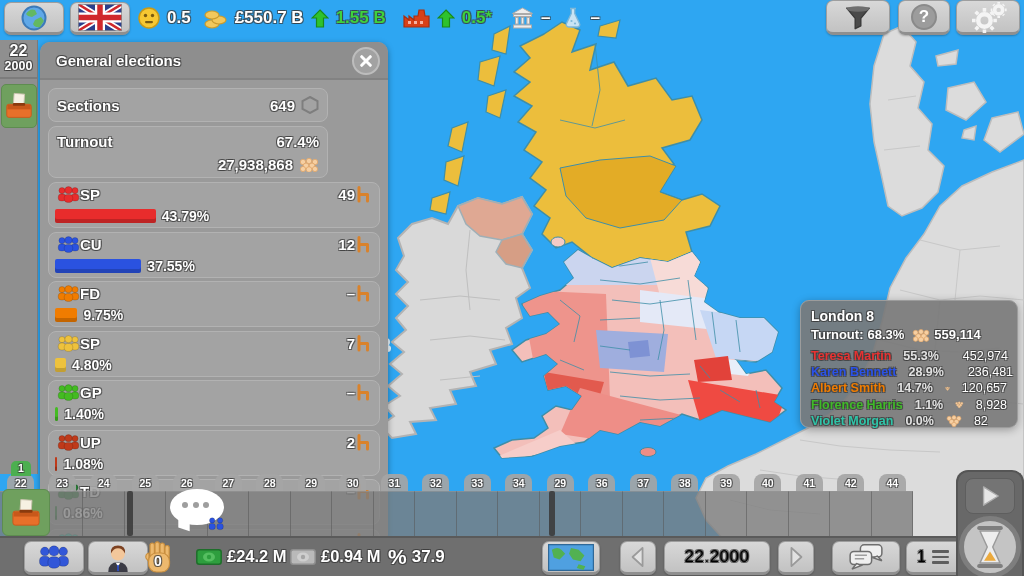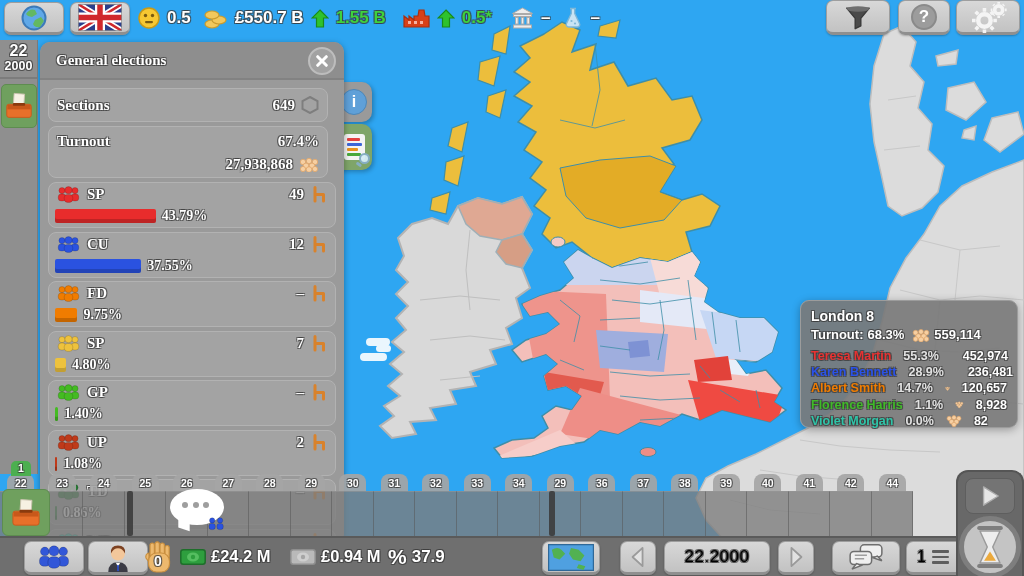--- a/index.html
+++ b/index.html
@@ -26,33 +26,33 @@
   
   .leftstrip{position:absolute;left:0;top:40px;width:38px;height:434px;
     background:#8F8F8F;border-right:1px solid #7A7A7A;z-index:6;}
   .datebadge{padding-top:3px;text-align:center;color:#fff;font-weight:bold;line-height:1.05;
     border-bottom:2px solid #7C7C7C;padding-bottom:4px;}
   .datebadge .wk{font-size:16px;} .datebadge .yr{font-size:12.5px;}
   .eventtile{position:absolute;left:1px;top:44px;width:36px;height:44px;background:#6FA05E;
     border:1px solid #5E8C50;border-radius:5px;display:flex;align-items:center;justify-content:center;}
 
   
-  .panel{position:absolute;left:40px;top:42px;width:304px;height:503px;background:#9A9A9A;
-    border-radius:10px;box-shadow:0 2px 6px rgba(0,0,0,.35);z-index:5;overflow:hidden;font-family:Liberation Serif, serif;}
+  .panel{position:absolute;left:40px;top:42px;width:348px;height:503px;background:#9A9A9A;
+    border-radius:10px;box-shadow:0 2px 6px rgba(0,0,0,.35);z-index:5;overflow:hidden;}
   .panel-hd{position:relative;height:38px;background:#8E8E8E;border-bottom:2px solid #828282;
     border-radius:10px 10px 0 0;display:flex;align-items:center;padding:0 8px 0 16px;}
   .panel-title{font-size:15px;}
   .closebtn{position:absolute;right:8px;top:5px;width:28px;height:28px;border-radius:50%;
     background:#A2A2A2;border:2px solid #BDBDBD;display:flex;align-items:center;justify-content:center;cursor:pointer;}
   .card{position:absolute;left:8px;width:280px;background:#A3A3A3;border:1px solid #B2B2B2;
     border-radius:8px;}
   .card-line{display:flex;align-items:center;gap:6px;padding:0 8px;height:32px;font-size:15px;}
   .party-row{position:relative;height:46px;margin:0 8px 3.5px;background:#A3A3A3;
     border:1px solid #B2B2B2;border-radius:8px;cursor:pointer;}
-  .party-top{display:flex;align-items:center;gap:7px;padding:3px 8px 0;}
+  .party-top{display:flex;align-items:center;padding:3px 8px 0;}
   .party-abbr{font-size:15px;}
   .party-seats{margin-left:auto;font-size:15px;}
   .party-barline{position:absolute;left:6px;bottom:3px;height:16px;display:flex;align-items:center;}
   .bar-fill{height:14px;background:var(--c);border-radius:2px;box-shadow:inset 0 -4px rgba(0,0,0,.18);}
   .party-pct{margin-left:6px;font-size:14px;}
   .parties{position:absolute;left:0;right:0;top:140px;}
 
   
   .sidetab{position:absolute;left:336px;width:36px;border-radius:0 10px 10px 0;z-index:4;
     display:flex;align-items:center;justify-content:center;cursor:pointer;box-shadow:2px 2px 4px rgba(0,0,0,.25);}
@@ -70,21 +70,21 @@
 
   
   .tooltip{position:absolute;left:800px;top:300px;width:218px;height:128px;
     background:rgba(122,122,122,.92);border:1px solid #9C9C9C;border-radius:9px;
     padding:7px 10px 6px;z-index:15;box-shadow:0 2px 8px rgba(0,0,0,.3);}
   .tt-title{font-size:14px;margin-bottom:3px;}
   .tt-turnout{display:flex;align-items:center;gap:4px;font-size:13px;margin-bottom:6px;}
   .cand{display:flex;align-items:center;gap:12px;font-size:12.5px;line-height:1.45;height:16.2px;}
   .cname{color:var(--c);font-weight:bold;white-space:nowrap;}
   .cpct{color:#E2E2E2;font-weight:bold;}
-  .cvotes{color:#fff;font-weight:bold;}
+  .cvotes{color:#fff;font-weight:normal;}
 
   
   .timeline{position:absolute;left:0;top:474px;width:956px;height:62px;z-index:20;}
   .weeks{display:flex;}
   .week{width:41.5px;cursor:pointer;}
   .pill{width:27px;height:17px;margin:0 auto;background:rgba(165,165,165,.92);
     border-radius:8px 8px 0 0;color:#fff;font-weight:bold;font-size:10.5px;
     display:flex;align-items:center;justify-content:center;}
   .col{height:45px;background:rgba(124,124,124,.78);border-right:1px solid rgba(88,88,88,.55);
     border-top:1px solid rgba(150,150,150,.6);}
@@ -788,21 +788,21 @@
             <rect x="11" y="0.8" width="4.4" height="17" rx="2.2"></rect>
             <rect x="16" y="2" width="4.4" height="16" rx="2.2"></rect>
             <rect x="21" y="4.5" width="4.2" height="13" rx="2.1"></rect>
             <path d="M5,12 q-4,1 -3,5 l3,4 Z"></path>
             <rect x="4.5" y="12" width="21" height="19" rx="8"></rect>
           </g>
         </svg>
         <span class="num ol">0</span>
       </span>
     </div>
-    <div class="bb-item" style="left:180px;top:9px">
+    <div class="bb-item" style="left:196px;top:9px">
       <svg width="26" height="16" viewBox="0 0 26 16">
         <rect x="0.8" y="0.8" width="24.4" height="14.4" rx="2.5" fill="#2E9E3E" stroke="#1E6E2A" stroke-width="1.5"></rect>
         <ellipse cx="13" cy="8" rx="6" ry="4.5" fill="#55BE60"></ellipse>
           <circle cx="13" cy="8" r="2.2" fill="#2E9E3E"></circle>
       </svg>
       <span class="moneytxt ol">£24.2 M</span>
     </div>
     <div class="bb-item" style="left:290px;top:9px">
       <svg width="26" height="16" viewBox="0 0 26 16">
         <rect x="0.8" y="0.8" width="24.4" height="14.4" rx="2.5" fill="#B9B9B9" stroke="#8E8E8E" stroke-width="1.5"></rect>

